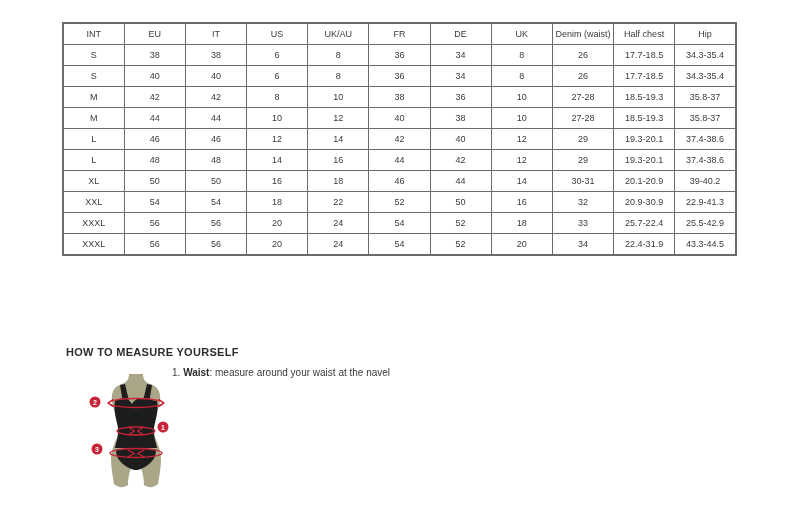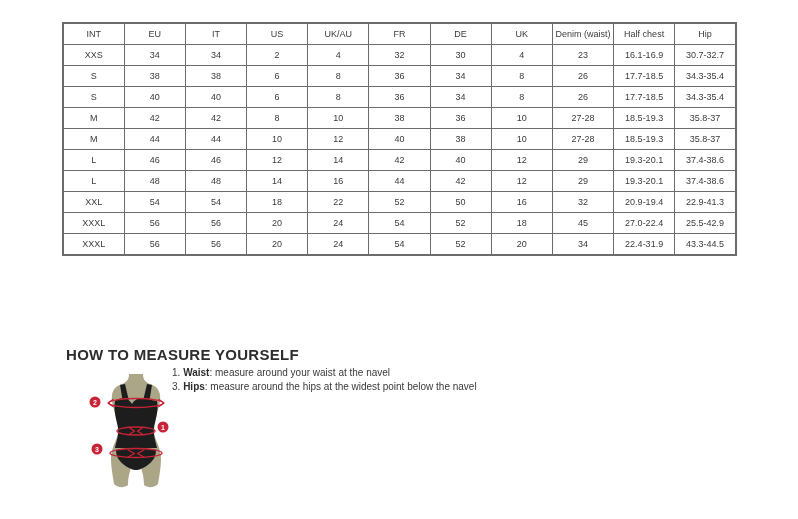--- a/index.html
+++ b/index.html
@@ -27,21 +27,21 @@
     font-size:9px;
     font-weight:normal;
     color:#3a3a3a;
     white-space:nowrap;
     overflow:hidden;
   }
   
   .measure-heading{
     position:absolute;left:66px;top:346px;
     margin:0;
-    font-size:15px;
+    font-size:11px;
     font-weight:bold;
     letter-spacing:.3px;
     color:#2d2d2d;
   }
   .figure{
     position:absolute;left:82px;top:371px;
     width:108px;height:124px;
   }
   .steps{
     position:absolute;left:172px;top:368px;
@@ -75,33 +75,20 @@
           <th>FR</th>
           <th>DE</th>
           <th>UK</th>
           <th>Denim (waist)</th>
           <th>Half chest</th>
           <th>Hip</th>
         </tr>
     </thead>
     <tbody id="tbody">
         <tr>
-          <td>XXS</td>
-          <td>34</td>
-          <td>34</td>
-          <td>2</td>
-          <td>4</td>
-          <td>32</td>
-          <td>30</td>
-          <td>4</td>
-          <td>23</td>
-          <td>16.1-16.9</td>
-          <td>30.7-32.7</td>
-        </tr>
-        <tr>
           <td>S</td>
           <td>38</td>
           <td>38</td>
           <td>6</td>
           <td>8</td>
           <td>36</td>
           <td>34</td>
           <td>8</td>
           <td>26</td>
           <td>17.7-18.5</td>
@@ -166,43 +153,56 @@
           <td>14</td>
           <td>16</td>
           <td>44</td>
           <td>42</td>
           <td>12</td>
           <td>29</td>
           <td>19.3-20.1</td>
           <td>37.4-38.6</td>
         </tr>
         <tr>
+          <td>XL</td>
+          <td>50</td>
+          <td>50</td>
+          <td>16</td>
+          <td>18</td>
+          <td>46</td>
+          <td>44</td>
+          <td>14</td>
+          <td>30-31</td>
+          <td>20.1-20.9</td>
+          <td>39-40.2</td>
+        </tr>
+        <tr>
           <td>XXL</td>
           <td>54</td>
           <td>54</td>
           <td>18</td>
           <td>22</td>
           <td>52</td>
           <td>50</td>
           <td>16</td>
           <td>32</td>
-          <td>20.9-19.4</td>
+          <td>20.9-30.9</td>
           <td>22.9-41.3</td>
         </tr>
         <tr>
           <td>XXXL</td>
           <td>56</td>
           <td>56</td>
           <td>20</td>
           <td>24</td>
           <td>54</td>
           <td>52</td>
           <td>18</td>
-          <td>45</td>
-          <td>27.0-22.4</td>
+          <td>33</td>
+          <td>25.7-22.4</td>
           <td>25.5-42.9</td>
         </tr>
         <tr>
           <td>XXXL</td>
           <td>56</td>
           <td>56</td>
           <td>20</td>
           <td>24</td>
           <td>54</td>
           <td>52</td>
@@ -288,16 +288,15 @@
       </g>
       <g>
         <circle class="badge-fill" cx="15" cy="78" r="5.5"></circle>
         <text class="badge-num" x="15" y="80.5">3</text>
       </g>
     </svg>
   </div>
 
   <ol class="steps" id="steps">
       <li><span>1.</span> <span class="term">Waist</span><span>: measure around your waist at the navel</span></li>
-      <li><span>3.</span> <span class="term">Hips</span><span>: measure around the hips at the widest point below the navel</span></li>
     </ol>
 
 </div>
 
 </body></html>

